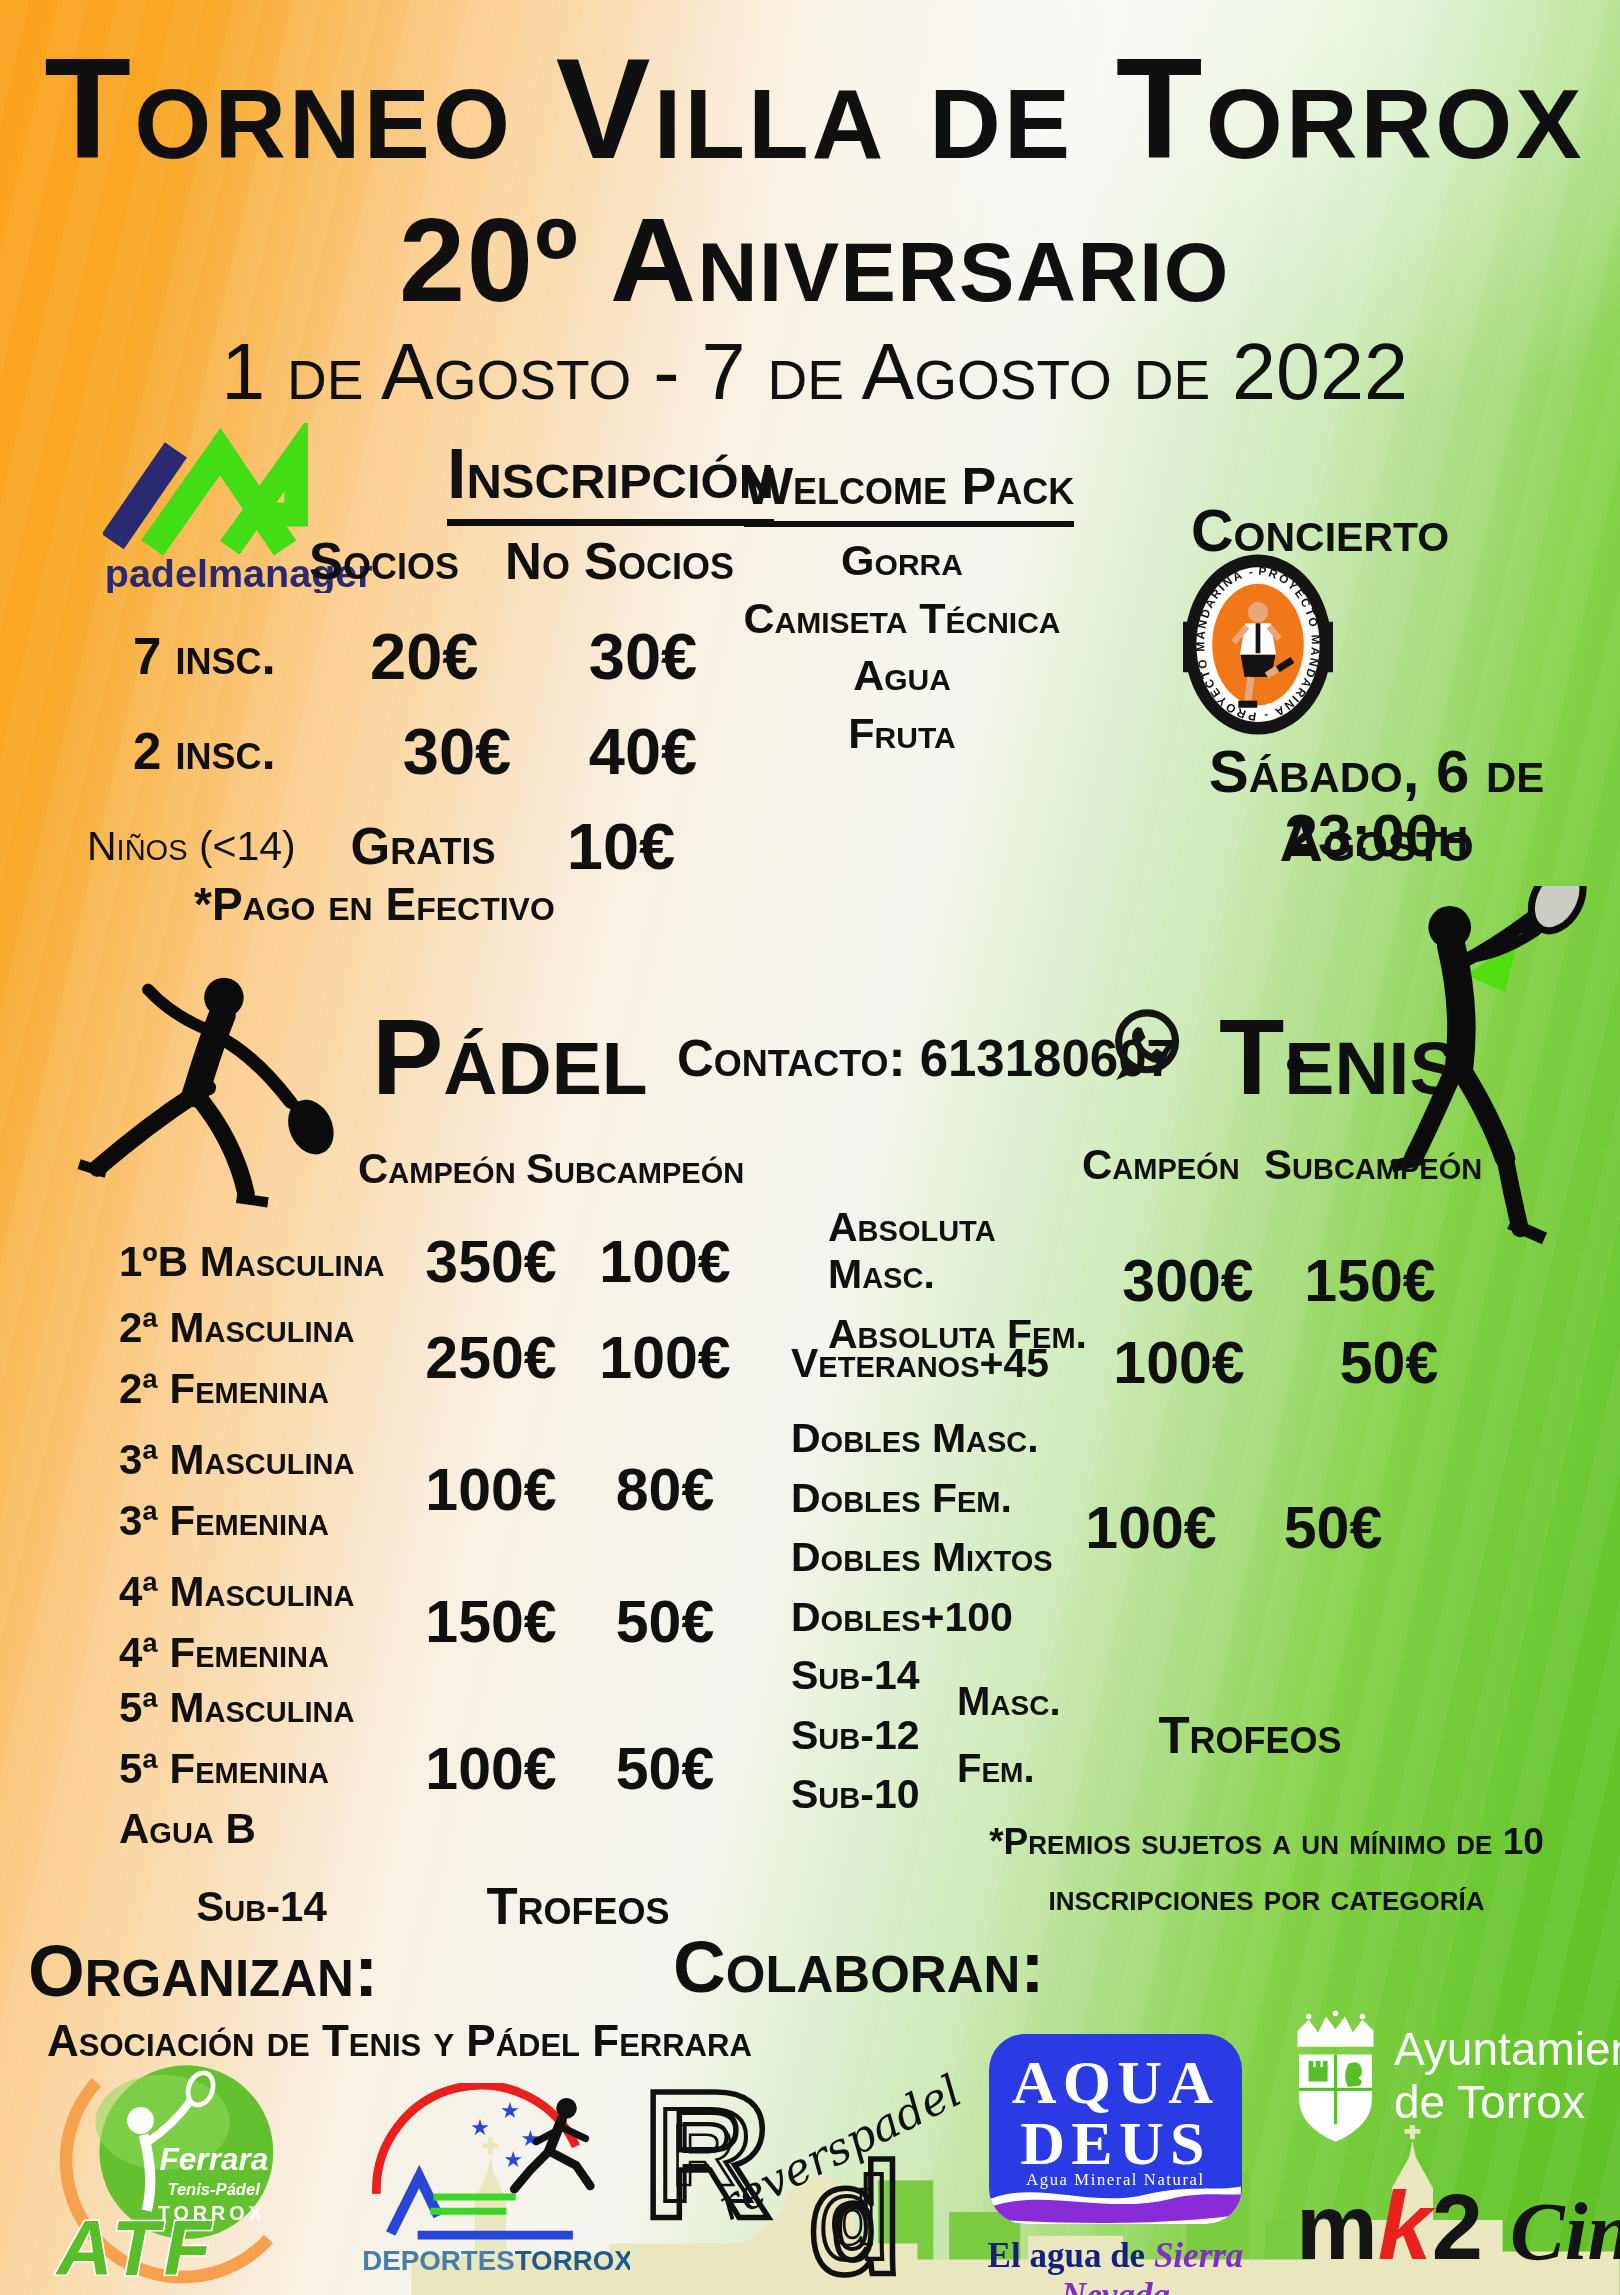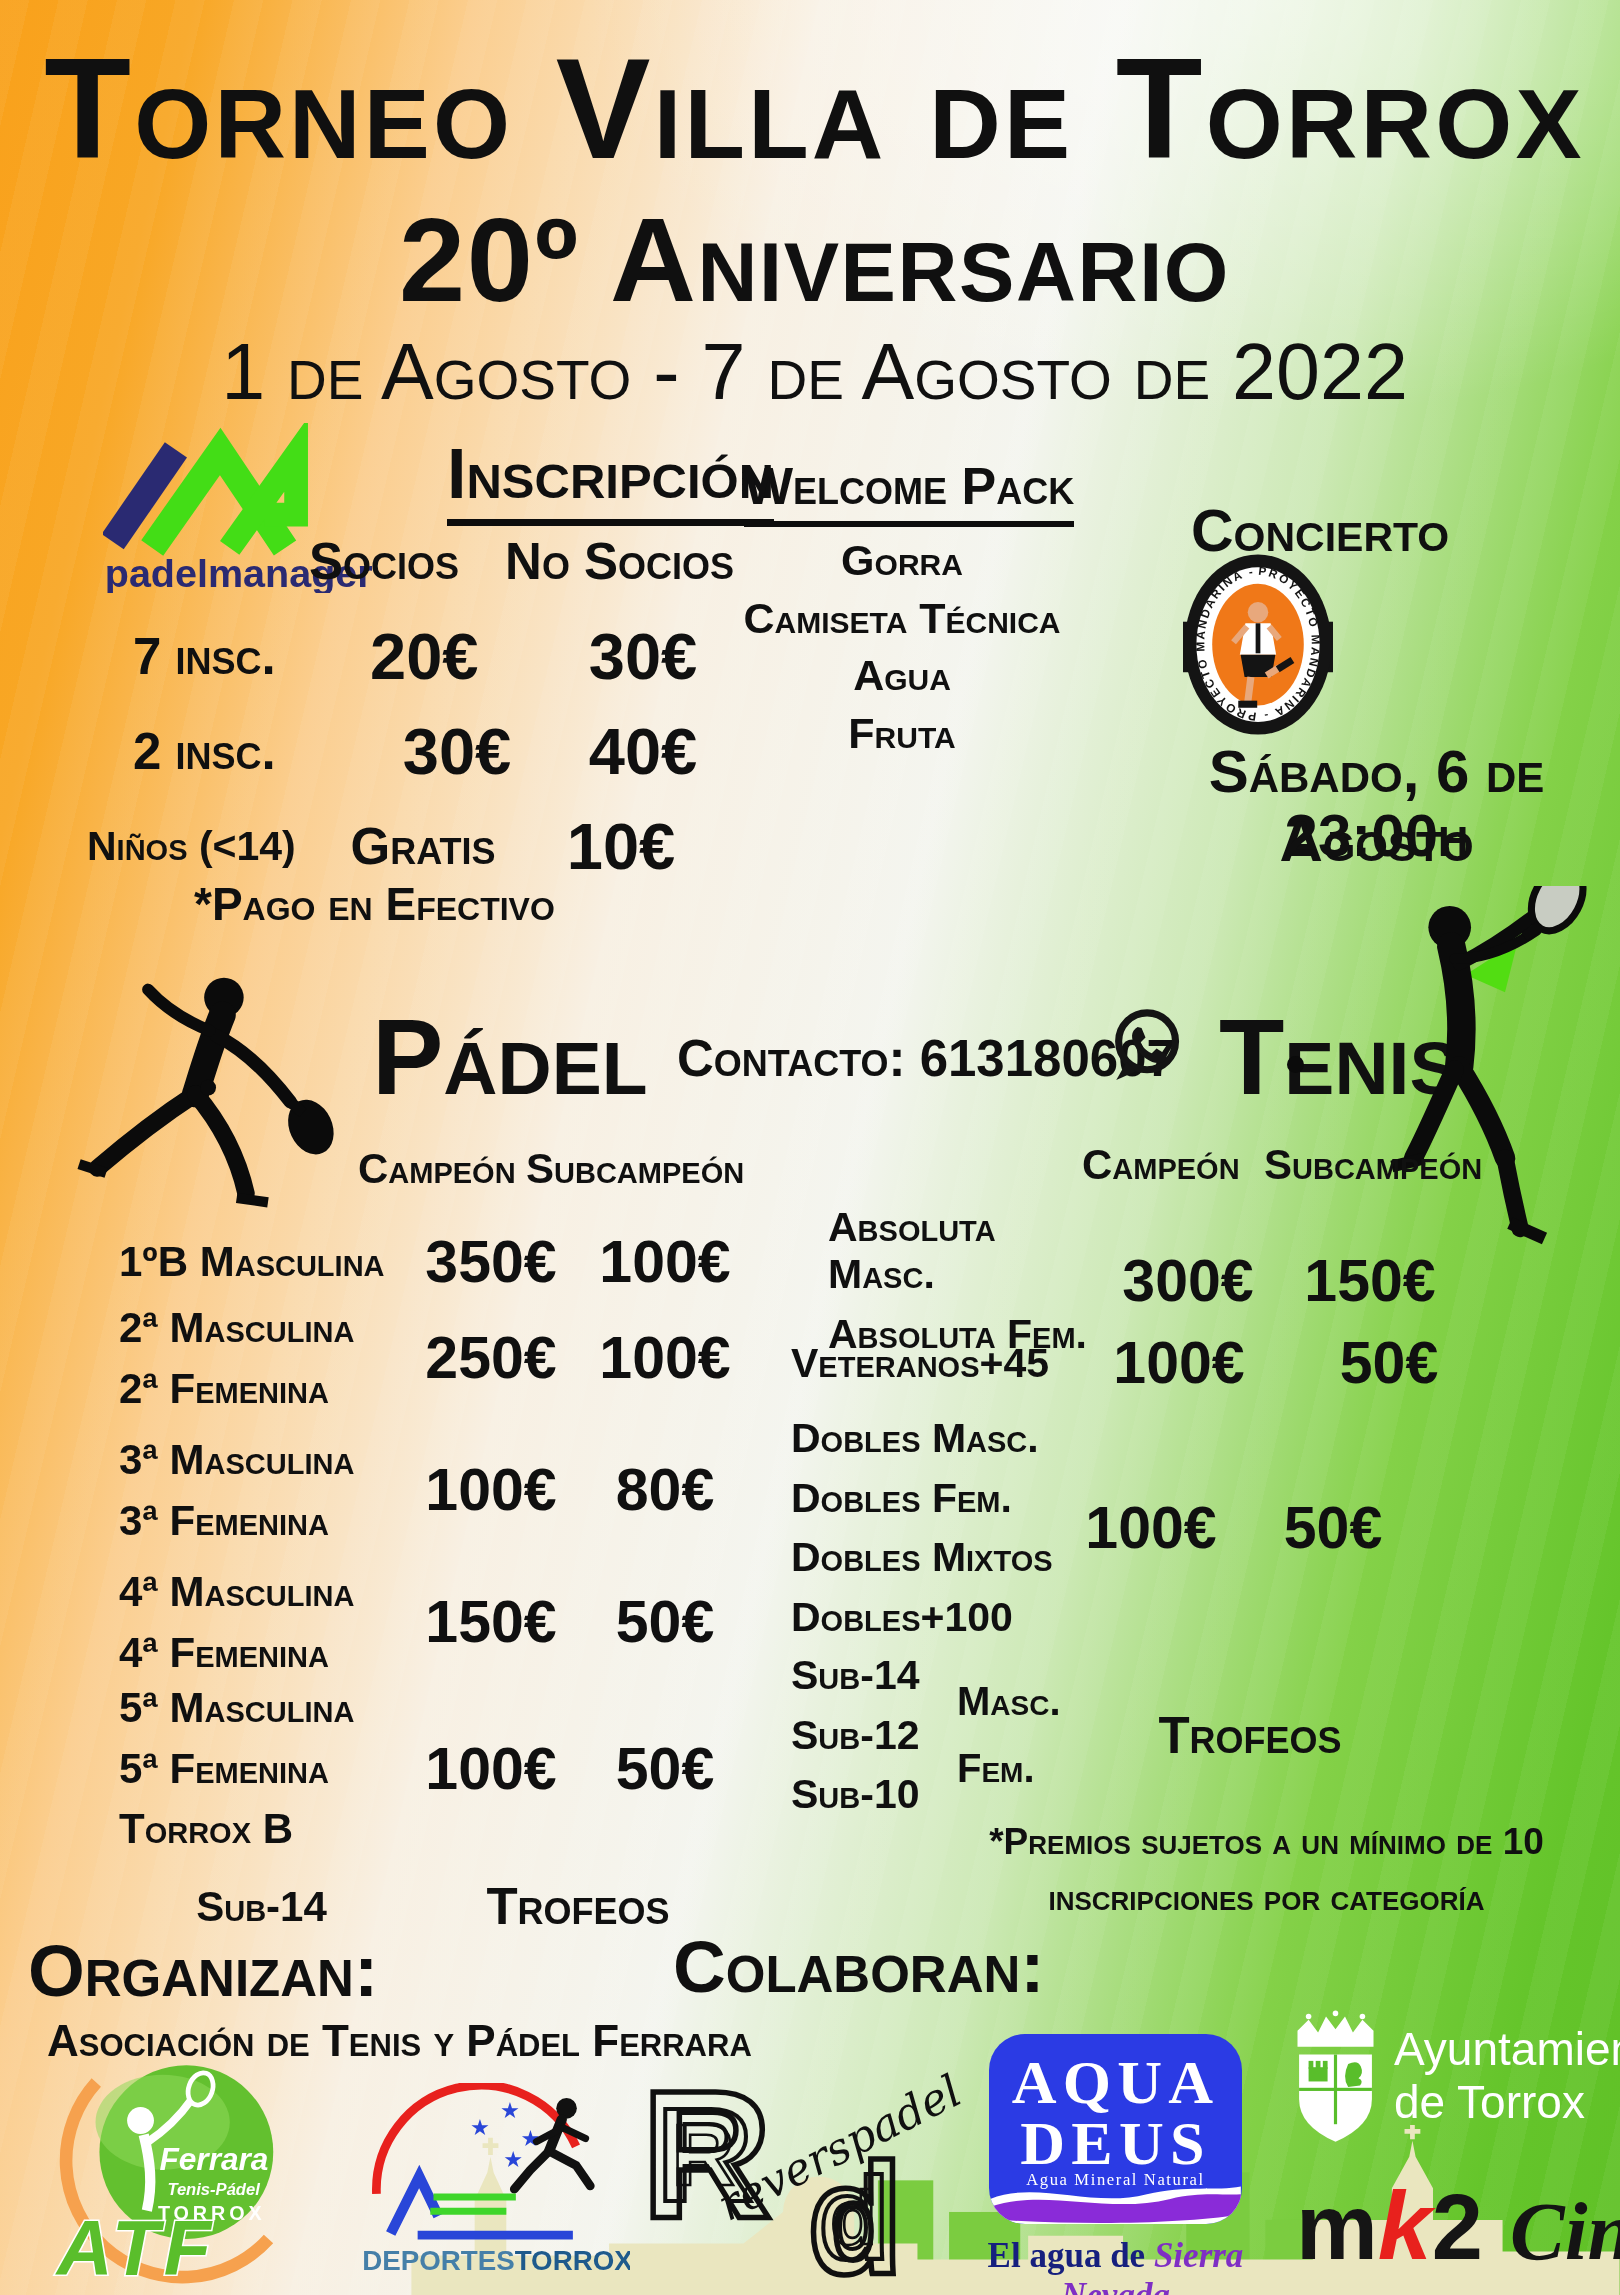--- a/index.html
+++ b/index.html
@@ -76,21 +76,21 @@
     <span style="width:237px;font-size:51px;font-weight:600;padding-left:22px;">7 insc.</span>
     <span style="width:174px;font-size:65px;font-weight:600;">20€</span>
     <span style="width:198px;text-align:center;font-size:65px;font-weight:600;">30€</span>
   </div>
   <div class="abs sc" style="left:111px;top:714px;width:649px;display:flex;align-items:center;">
     <span style="width:237px;font-size:51px;font-weight:600;padding-left:22px;">2 insc.</span>
     <span style="width:174px;text-align:center;font-size:65px;font-weight:600;">30€</span>
     <span style="width:198px;text-align:center;font-size:65px;font-weight:600;">40€</span>
   </div>
   <div class="abs sc" style="left:87px;top:809px;width:673px;display:flex;align-items:center;">
-    <span style="width:237px;font-size:41px;font-weight:700;">Niños (&lt;14)</span>
+    <span style="width:237px;font-size:41px;font-weight:400;">Niños (&lt;14)</span>
     <span style="width:198px;text-align:center;font-size:51px;font-weight:600;">Gratis</span>
     <span style="width:198px;text-align:center;font-size:65px;font-weight:600;">10€</span>
   </div>
   <div class="abs sc h-section underl" style="left:744px;top:456px;font-size:52px;border-bottom-width:6.3px;">Welcome Pack</div>
 
   <div class="abs sc" style="left:194px;top:877px;font-size:46px;font-weight:600;">*Pago en Efectivo</div>
   <div class="abs sc ctr" style="left:728px;top:532px;width:348px;font-size:43px;font-weight:600;line-height:1.34;">
     <div>Gorra</div>
     <div>Camiseta Técnica</div>
     <div>Agua</div>
@@ -198,21 +198,21 @@
       <span>4ª Masculina</span>
       <span>4ª Femenina</span>
     </div>
     <div class="val">150€</div>
     <div class="val">50€</div>
   </div>
   <div class="prow padelrow sc" style="top:1684px;left:119px;">
     <div class="cats">
       <span>5ª Masculina</span>
       <span>5ª Femenina</span>
-      <span>Torrox B</span>
+      <span>Agua B</span>
     </div>
     <div class="val">100€</div>
     <div class="val">50€</div>
   </div>
   <div class="prow padelrow sc" style="top:1877px;left:119px;">
     <div class="cats" style="align-items:center;">
         <span>Sub-14</span>
       </div>
     <div class="valspan">Trofeos</div>
   </div>

